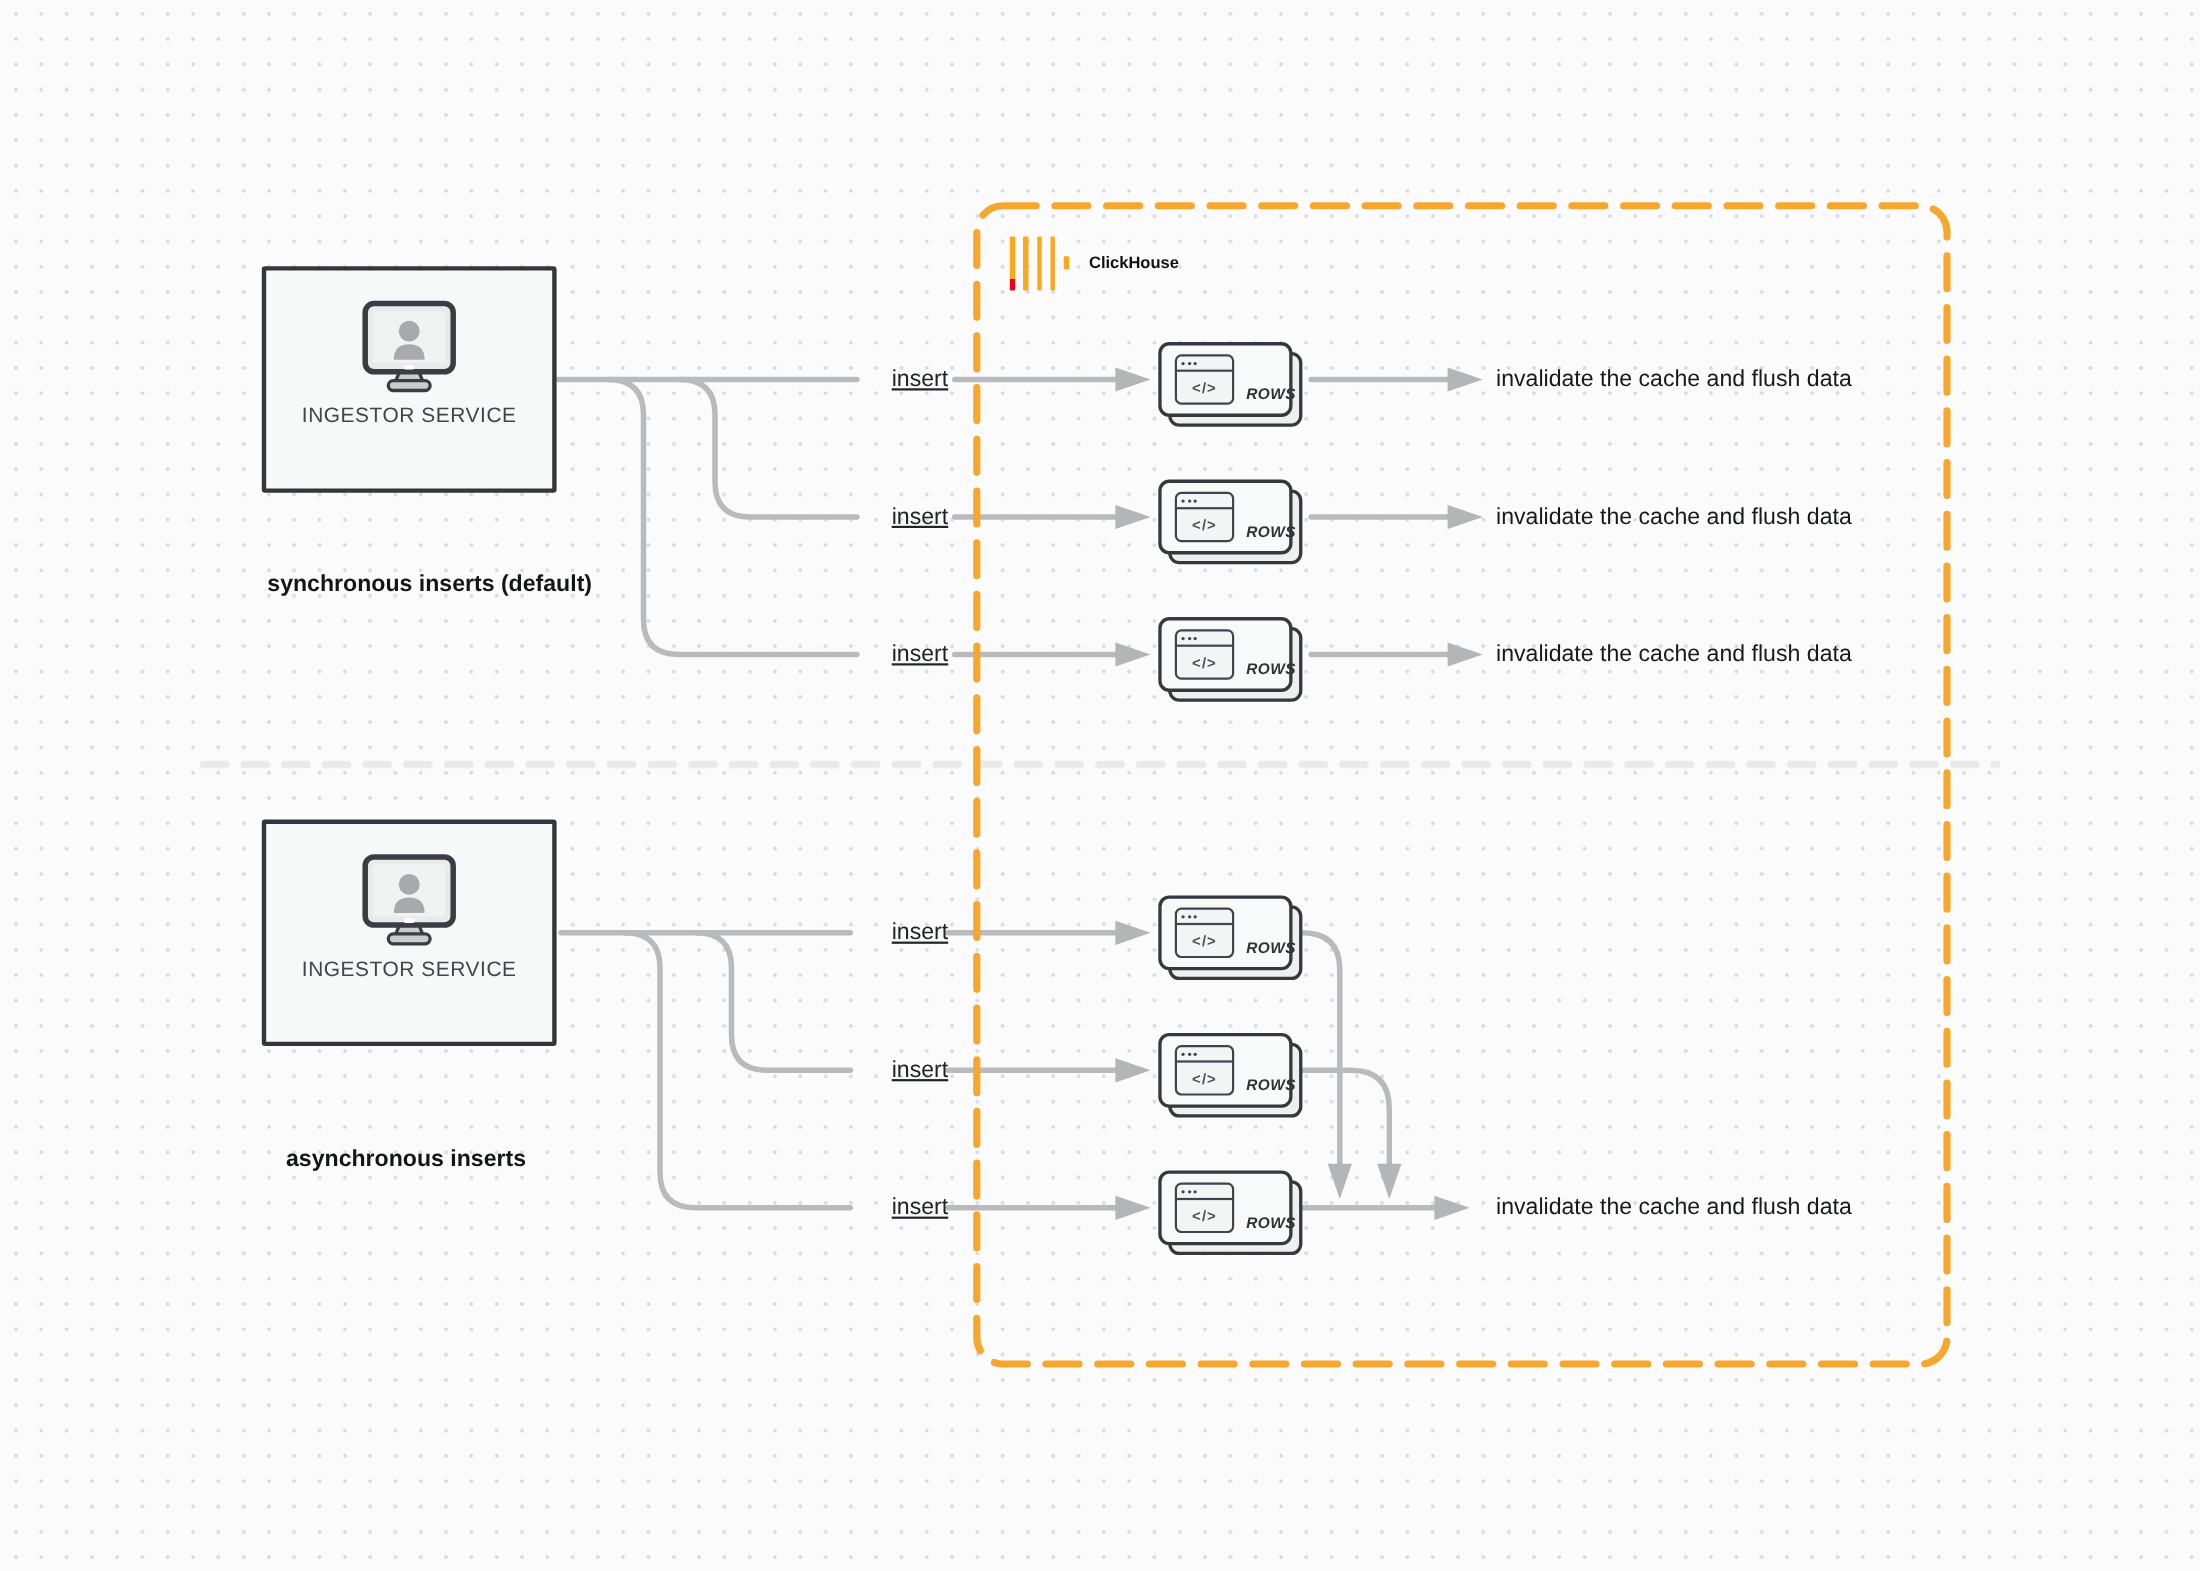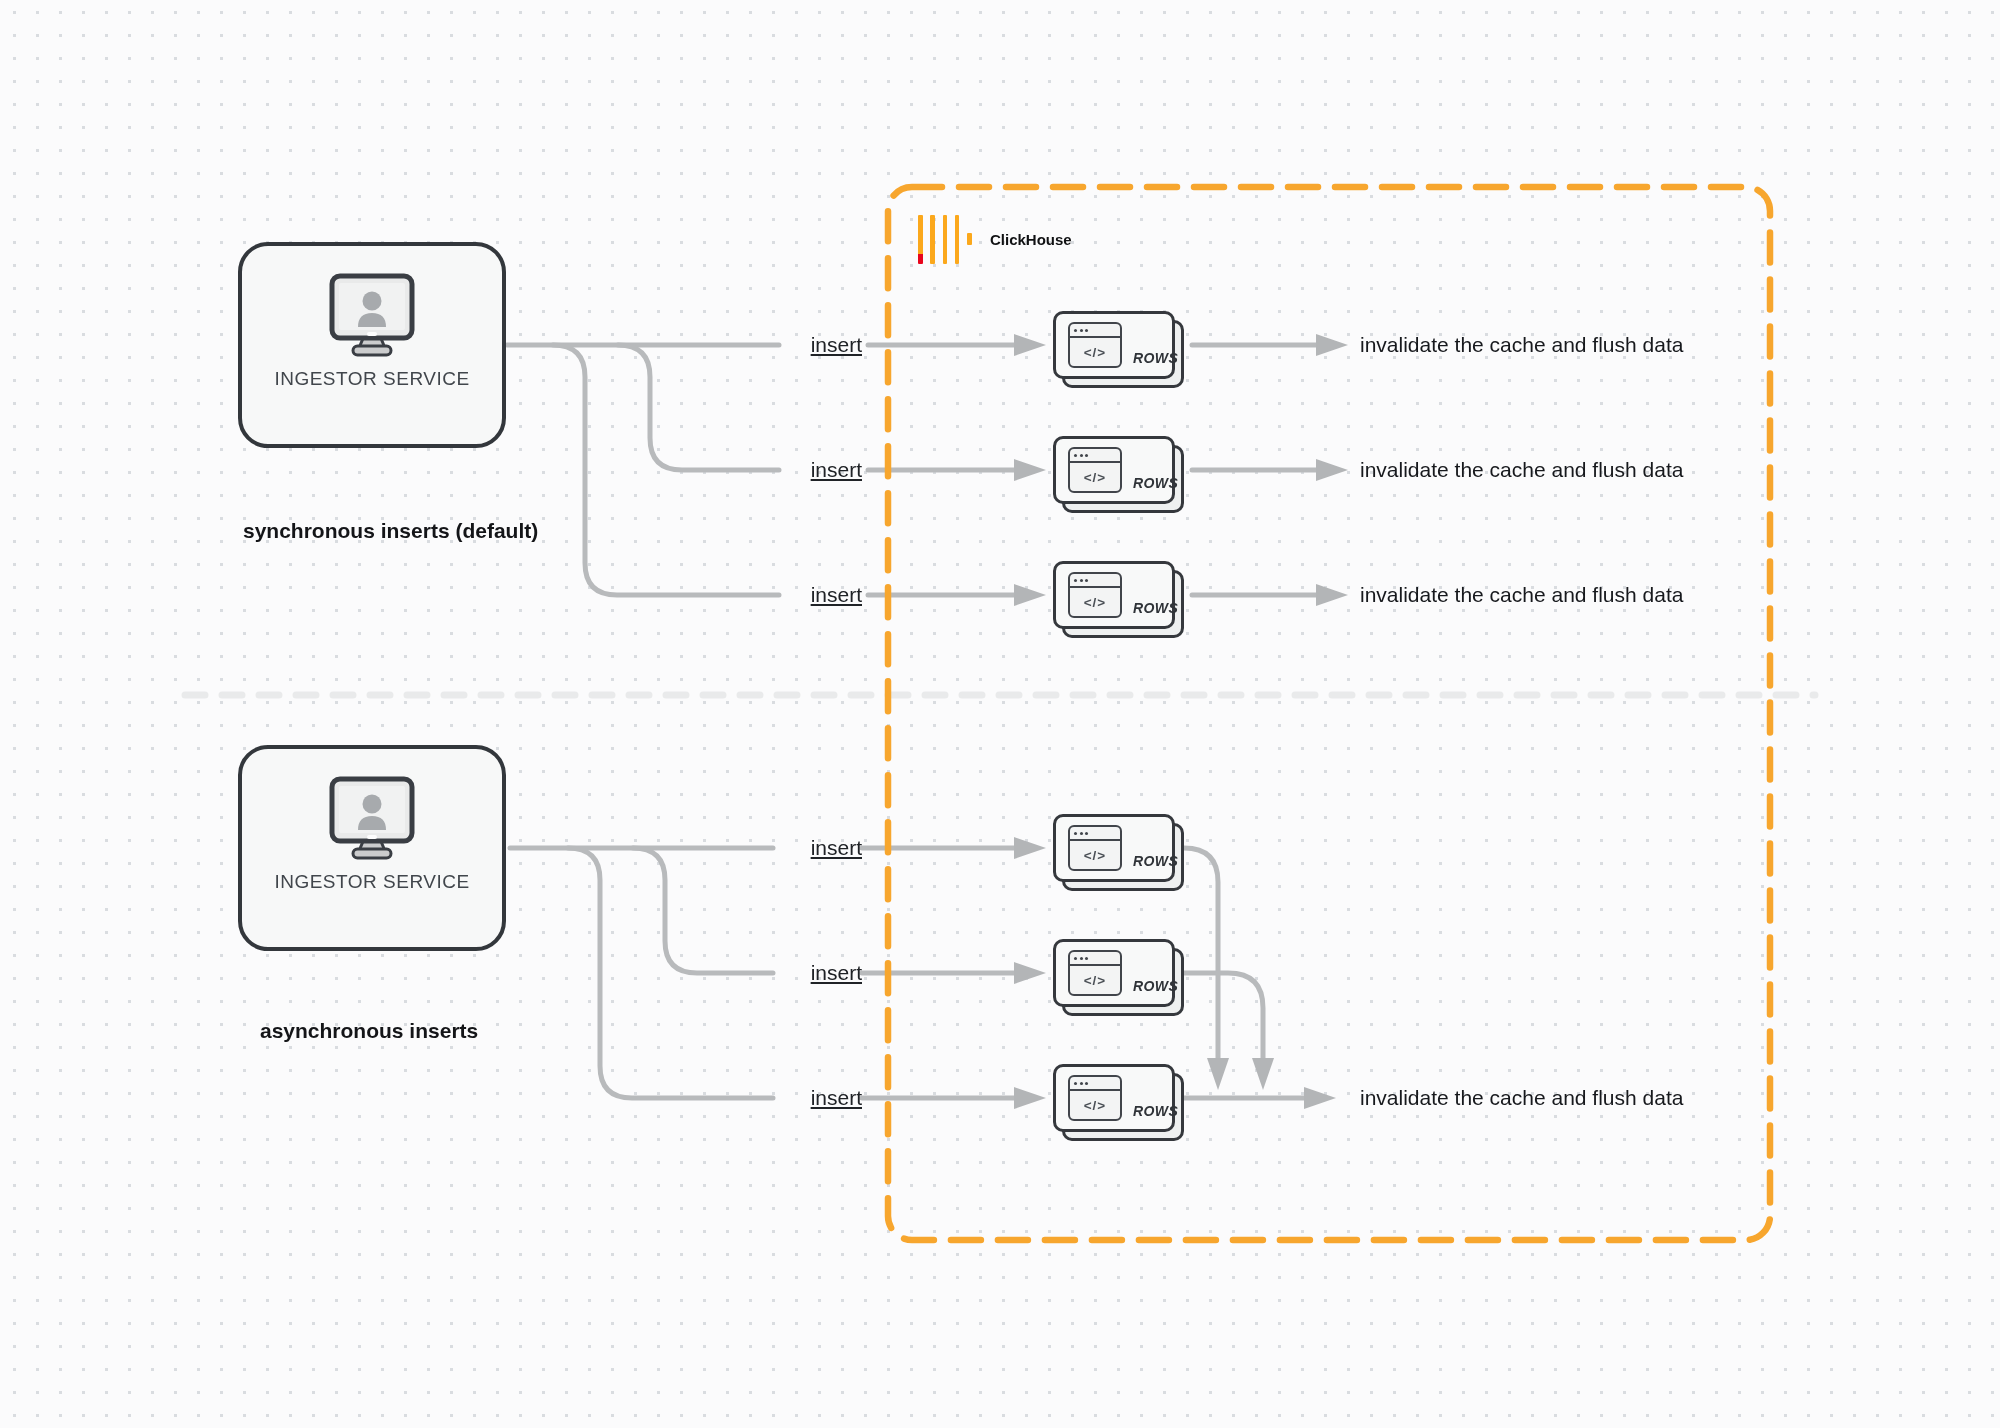--- a/index.html
+++ b/index.html
@@ -8,21 +8,21 @@
     background-color:#fbfbfc;
     background-image:radial-gradient(circle,#d9dce0 1.6px,transparent 1.9px);
     background-size:23px 23px;background-position:3px 1px;
     font-family:"Liberation Sans","DejaVu Sans",sans-serif;
   }
   .wires{position:absolute;left:0;top:0;width:2000px;height:1428px;}
 
   
   .ingestor{
     position:absolute;left:238px;width:268px;height:206px;box-sizing:border-box;
-    background:#f7f8f8;border:4px solid #33373c;border-radius:30px;
+    background:#f7f8f8;border:4px solid #33373c;border-radius:3px;
     display:flex;flex-direction:column;align-items:center;justify-content:flex-start;
   }
   .ingestor svg{margin-top:26px;}
   .ingestor-label{
     margin-top:8px;font-size:19px;color:#41464c;letter-spacing:0.5px;white-space:nowrap;
   }
 
   .caption{position:absolute;font-size:21px;font-weight:700;color:#141518;white-space:nowrap;margin-left:13px;}
 
   
@@ -131,21 +131,21 @@
       <rect x="10" y="4" width="80" height="62" rx="8" fill="#e9eaea" stroke="#3a3e44" stroke-width="5"></rect>
       <rect x="17" y="11" width="66" height="47" rx="2" fill="#f1f2f2"></rect>
       <circle cx="50" cy="29" r="9.5" fill="#a7aaad"></circle>
       <path d="M 36 55 Q 36 41 50 41 Q 64 41 64 55 Z" fill="#a7aaad"></path>
       <rect x="45" y="60" width="10" height="4" rx="2" fill="#fdfdfd"></rect>
     </svg>
     <div class="ingestor-label">INGESTOR SERVICE</div>
   </div>
 
   <div class="caption" style="left:230px;top:519px;">synchronous inserts (default)</div>
-  <div class="caption" style="left:247px;top:1019px;">asynchronous inserts</div>
+  <div class="caption" style="left:247px;top:1042px;">asynchronous inserts</div>
 
   <div class="ch-logo">
     <div class="ch-bar first"></div>
     <div class="ch-bar"></div>
     <div class="ch-bar"></div>
     <div class="ch-bar"></div>
     <div class="ch-bar short"></div>
   </div>
   <div class="ch-label">ClickHouse</div>
 

